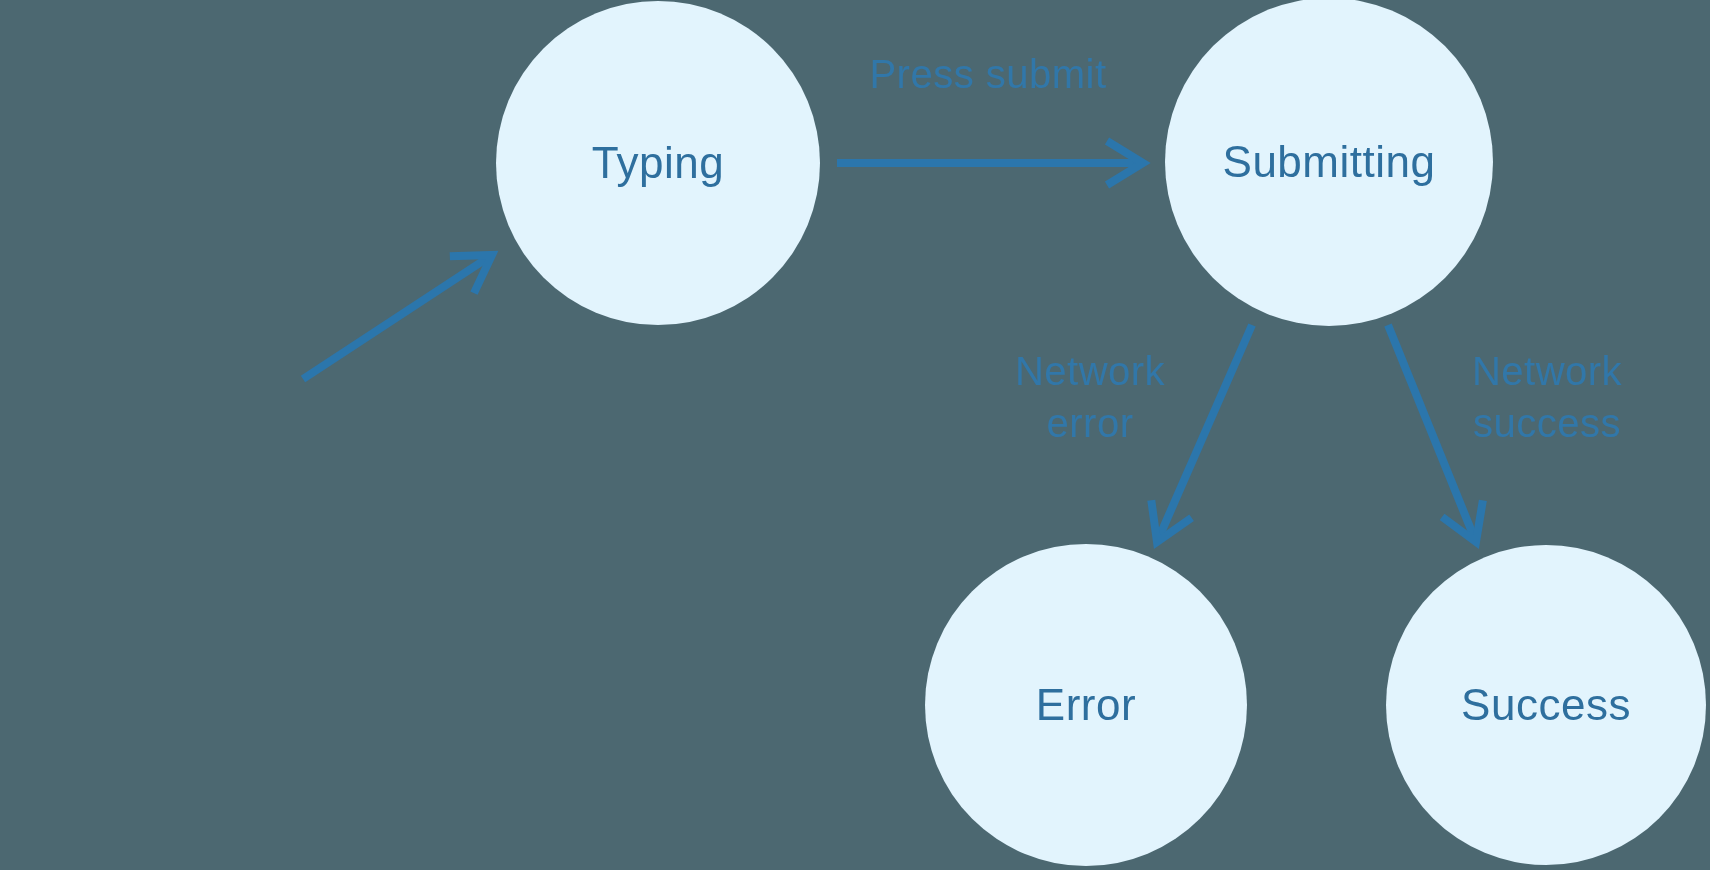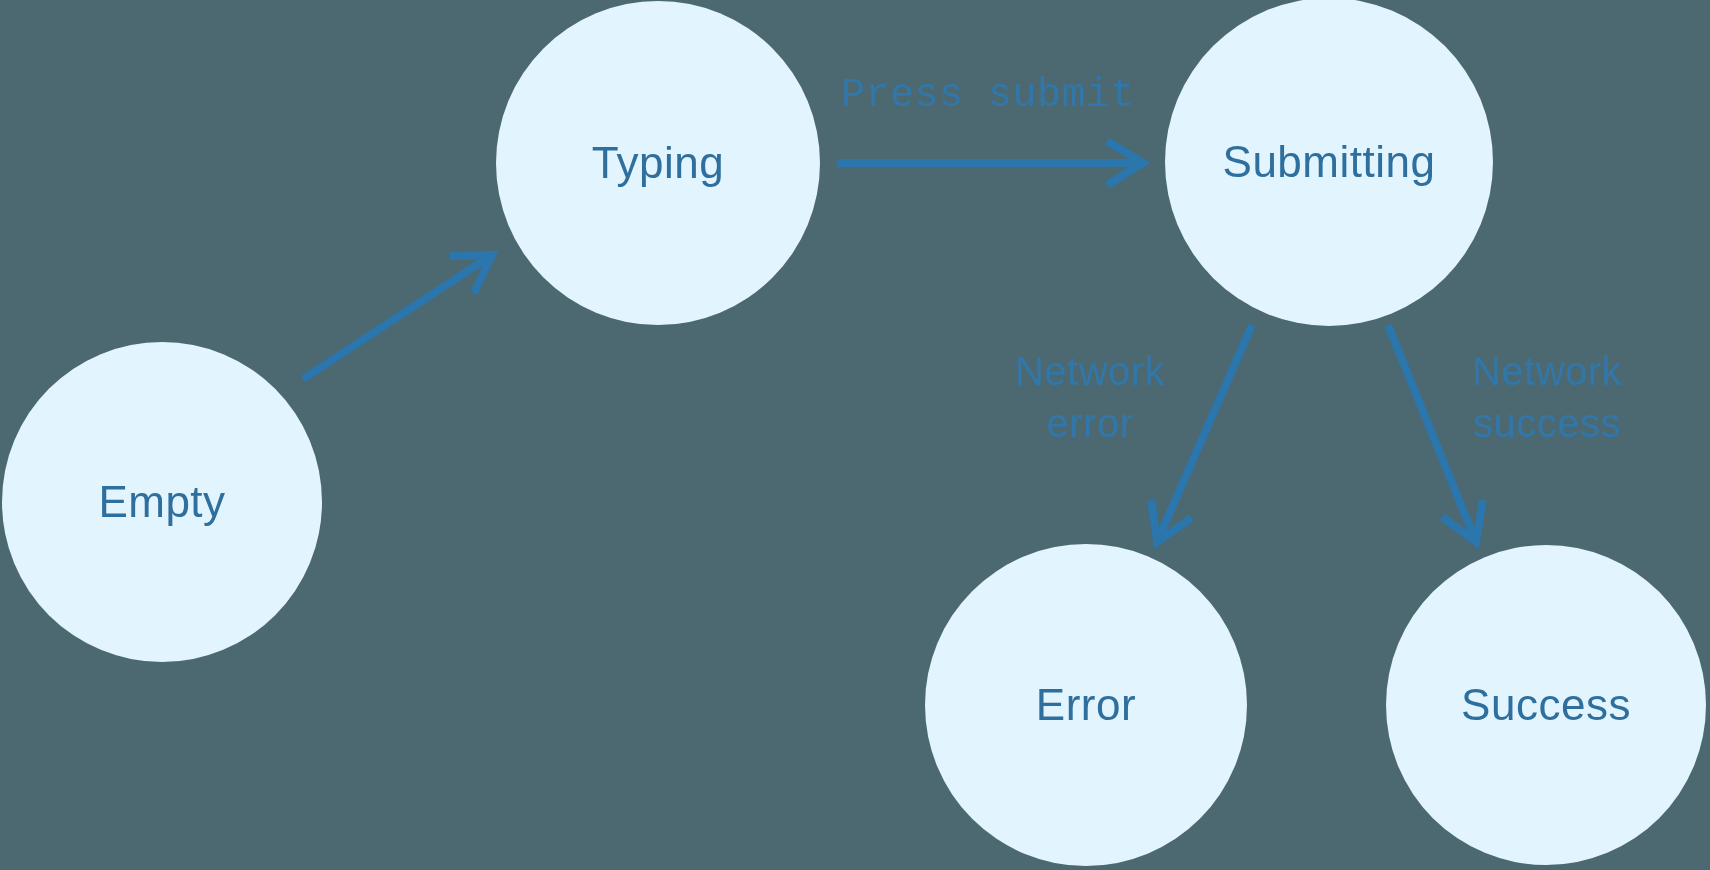--- a/index.html
+++ b/index.html
@@ -57,35 +57,32 @@
       <line x1="303" y1="379" x2="488.6555547236779" y2="257.19423922890974" stroke="#2B76AC" stroke-width="8"></line>
       <polyline points="473.9683082721045,293.14260207995966 492,255 449.83167675409703,256.35370404041606" fill="none" stroke="#2B76AC" stroke-width="8"></polyline>
       <line x1="837" y1="163" x2="1139" y2="163" stroke="#2B76AC" stroke-width="8"></line>
       <polyline points="1107,185 1143,163 1107,141" fill="none" stroke="#2B76AC" stroke-width="8"></polyline>
       <line x1="1252" y1="325" x2="1158.60416110728" y2="538.3357583128443" stroke="#2B76AC" stroke-width="8"></line>
       <polyline points="1151.284120686165,500.1989387255578 1157,542 1191.590779244878,517.8447109056394" fill="none" stroke="#2B76AC" stroke-width="8"></polyline>
       <line x1="1388" y1="325" x2="1474.4967830652379" y2="538.2932036949618" stroke="#2B76AC" stroke-width="8"></line>
       <polyline points="1442.0836679094318,516.9065263958475 1476,542 1482.8584272648518,500.3711401134653" fill="none" stroke="#2B76AC" stroke-width="8"></polyline>
     </svg>
 
-  <div class="node" style="left: 2px; top: 342px; height: 320px; width: 320px;">
-    <span class="node-label">Empty</span>
-  </div>
   <div class="node" style="left: 496px; top: 1px; height: 324px; width: 324px;">
     <span class="node-label">Typing</span>
   </div>
   <div class="node" style="left: 1165px; top: -2px; height: 328px; width: 328px;">
     <span class="node-label">Submitting</span>
   </div>
   <div class="node" style="left: 925px; top: 544px; height: 322px; width: 322px;">
     <span class="node-label">Error</span>
   </div>
   <div class="node" style="left: 1386px; top: 545px; height: 320px; width: 320px;">
     <span class="node-label">Success</span>
   </div>
 
-  <div class="edge-label" style="left: 988px; top: 96px; font-family: Liberation Mono, monospace;">Press submit</div>
+  <div class="edge-label" style="left: 988px; top: 74px;">Press submit</div>
   <div class="edge-label" style="left: 1090px; top: 397px;">Network
 error</div>
   <div class="edge-label" style="left: 1547px; top: 397px;">Network
 success</div>
 
 </div>
 
 </body></html>

